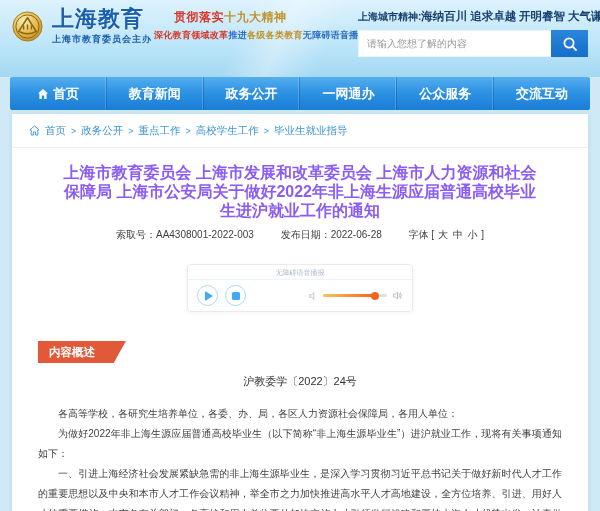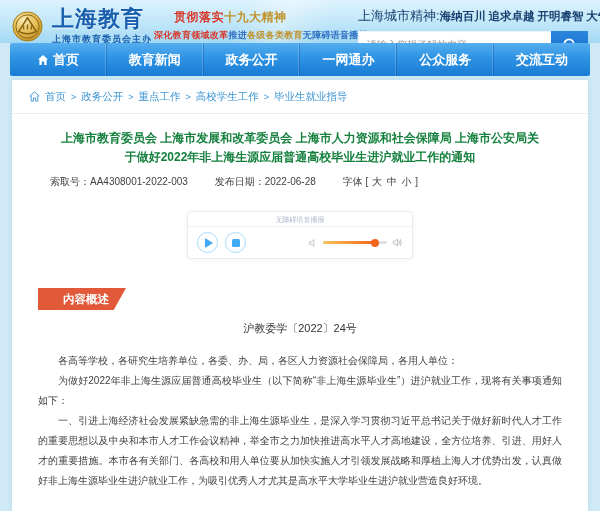--- a/index.html
+++ b/index.html
@@ -5,21 +5,21 @@
   * { box-sizing: border-box; margin: 0; padding: 0; }
   html,body { width:600px; height:511px; }
   body {
     font-family: "Liberation Sans", "DejaVu Sans", sans-serif;
     background:#cfe9f6; overflow:hidden; position:relative;
   }
   .page { width:600px; height:511px; position:relative; }
 
   
   .header {
-    height:43px; position:relative; overflow:hidden;
+    height:77px; position:relative; overflow:hidden;
     background: linear-gradient(180deg,#ddf2fd 0%, #bfe6f9 55%, #a3d8f3 100%);
   }
   .header::before{
     content:""; position:absolute; inset:0;
     background:
       radial-gradient(closest-side at 85% 120%, rgba(255,255,255,.8), rgba(255,255,255,0) 70%),
       radial-gradient(closest-side at 18% -30%, rgba(255,255,255,.7), rgba(255,255,255,0) 70%),
       linear-gradient(115deg, rgba(255,255,255,0) 40%, rgba(255,255,255,.35) 47%, rgba(255,255,255,0) 55%);
     pointer-events:none;
   }
@@ -30,21 +30,21 @@
               text-shadow:0 1px 0 rgba(255,255,255,.8); }
   .site-host{ font-size:9px; font-weight:bold; color:#1a5fae; letter-spacing:1px; margin-top:2px; }
 
   .slogan{ position:absolute; left:154px; top:11px; line-height:1; }
   .slogan .l1{ font-size:12px; font-weight:bold; letter-spacing:.5px;margin-left:20px; }
   .slogan .l2{ font-size:9px; font-weight:bold; margin-top:8px; letter-spacing:.3px; }
   .c-red{ color:#d8392a; } .c-gold{ color:#c0932c; } .c-blue{ color:#2e6fc2;margin-top:6px; }
 
   .header-right{ position:absolute; right:12px; top:6px; width:230px; }
   .city-spirit{ white-space:nowrap; color:#17406f; text-align:left; }
-  .city-spirit .lbl{ font-size:13px; font-weight:normal; }
+  .city-spirit .lbl{ font-size:10px; font-weight:bold; }
   .city-spirit .val{ font-size:11.5px; font-weight:bold; font-family:"Liberation Serif","DejaVu Serif",serif; }
   .search-row{ margin-top:6px; display:flex; height:27px; }
   .search-input{
     flex:1; border:1px solid #eaf4fb; border-right:none; background:#fff;
     font-size:10px; padding:8px 8px; color:#666; outline:none;
   }
   .search-input::placeholder{ color:#9a9a9a; }
   .search-btn{
     width:37px; border:none; background:linear-gradient(180deg,#2a86dd,#156ecb);
     display:flex; align-items:center; justify-content:center; cursor:pointer;
@@ -71,24 +71,24 @@
   }
   .breadcrumb{
     height:34px; display:flex; align-items:center; gap:5px; padding-left:17px;
     border-bottom:1px solid #ececec; font-size:10.5px; color:#3d95d4;
   }
   .crumb{ cursor:pointer; color:#3d95d4; }
   .crumb-sep{ color:#3d95d4; font-size:9px; }
 
   .article{ padding:0 26px; }
   .doc-title{
-    margin:15px 18px 0; text-align:center; color:#15803d; font-weight:bold;
-    font-size:12px; line-height:19px;
-  }
-  .meta{ margin-top:8px; text-align:left; font-size:10px; color:#3f3f3f; }
+    margin:15px 18px 0; text-align:center; color:#8b5cf6; font-weight:bold;
+    font-size:16px; line-height:19px;
+  }
+  .meta{ margin-top:8px; text-align:center; font-size:10px; color:#3f3f3f; }
   .meta .part{ margin:0 12px; }
   .meta .fs{ cursor:pointer; margin:0 1px; color:#3f3f3f; }
 
   .audio{
     width:226px; margin:22px auto 0; background:#fff;
     border:1px solid #ebebeb; border-radius:4px; box-shadow:0 1px 4px rgba(0,0,0,.05);
   }
   .audio-top{
     height:15px; line-height:15px; text-align:center; font-size:7px; color:#a8b0c6;
     border-bottom:1px solid #eaf4fc;
@@ -102,21 +102,21 @@
                border-bottom:5px solid transparent; margin-left:2px; border-radius:1px; }
   .glyph-stop{ width:8px; height:8px; background:#41aaf4; border-radius:1.5px; }
   .vol{ margin-left:auto; display:flex; align-items:center; gap:5px; }
   .vol-track{ position:relative; width:64px; height:3px; background:#e0e0e0; border-radius:2px; cursor:pointer; }
   .vol-fill{ position:absolute; left:0; top:0; height:3px; width:82%; border-radius:2px;
              background:linear-gradient(90deg,#f8c35b,#f3641e); }
   .vol-thumb{ position:absolute; left:82%; top:50%; transform:translate(-50%,-50%);
               width:8px; height:8px; border-radius:50%; background:#f3641e; }
 
   .section-tab{
-    margin-top:29px; width:88px; height:22px; line-height:22px; padding-left:25px;
+    margin-top:29px; width:88px; height:22px; line-height:22px; padding-left:11px;
     background:#e2593a; color:#fff; font-size:11.5px; font-weight:bold;
     clip-path:polygon(0 0, 100% 0, 86% 100%, 0 100%);
   }
   .doc-number{ text-align:center; font-size:11px; color:#333; margin-top:11px; }
   .body-text{ margin-top:15px; font-size:10px; color:#3f3f3f; line-height:20px; text-align:justify; }
   .body-text p{ text-indent:2em; }
 
   svg{ display:block; }
 </style>
 </head>

